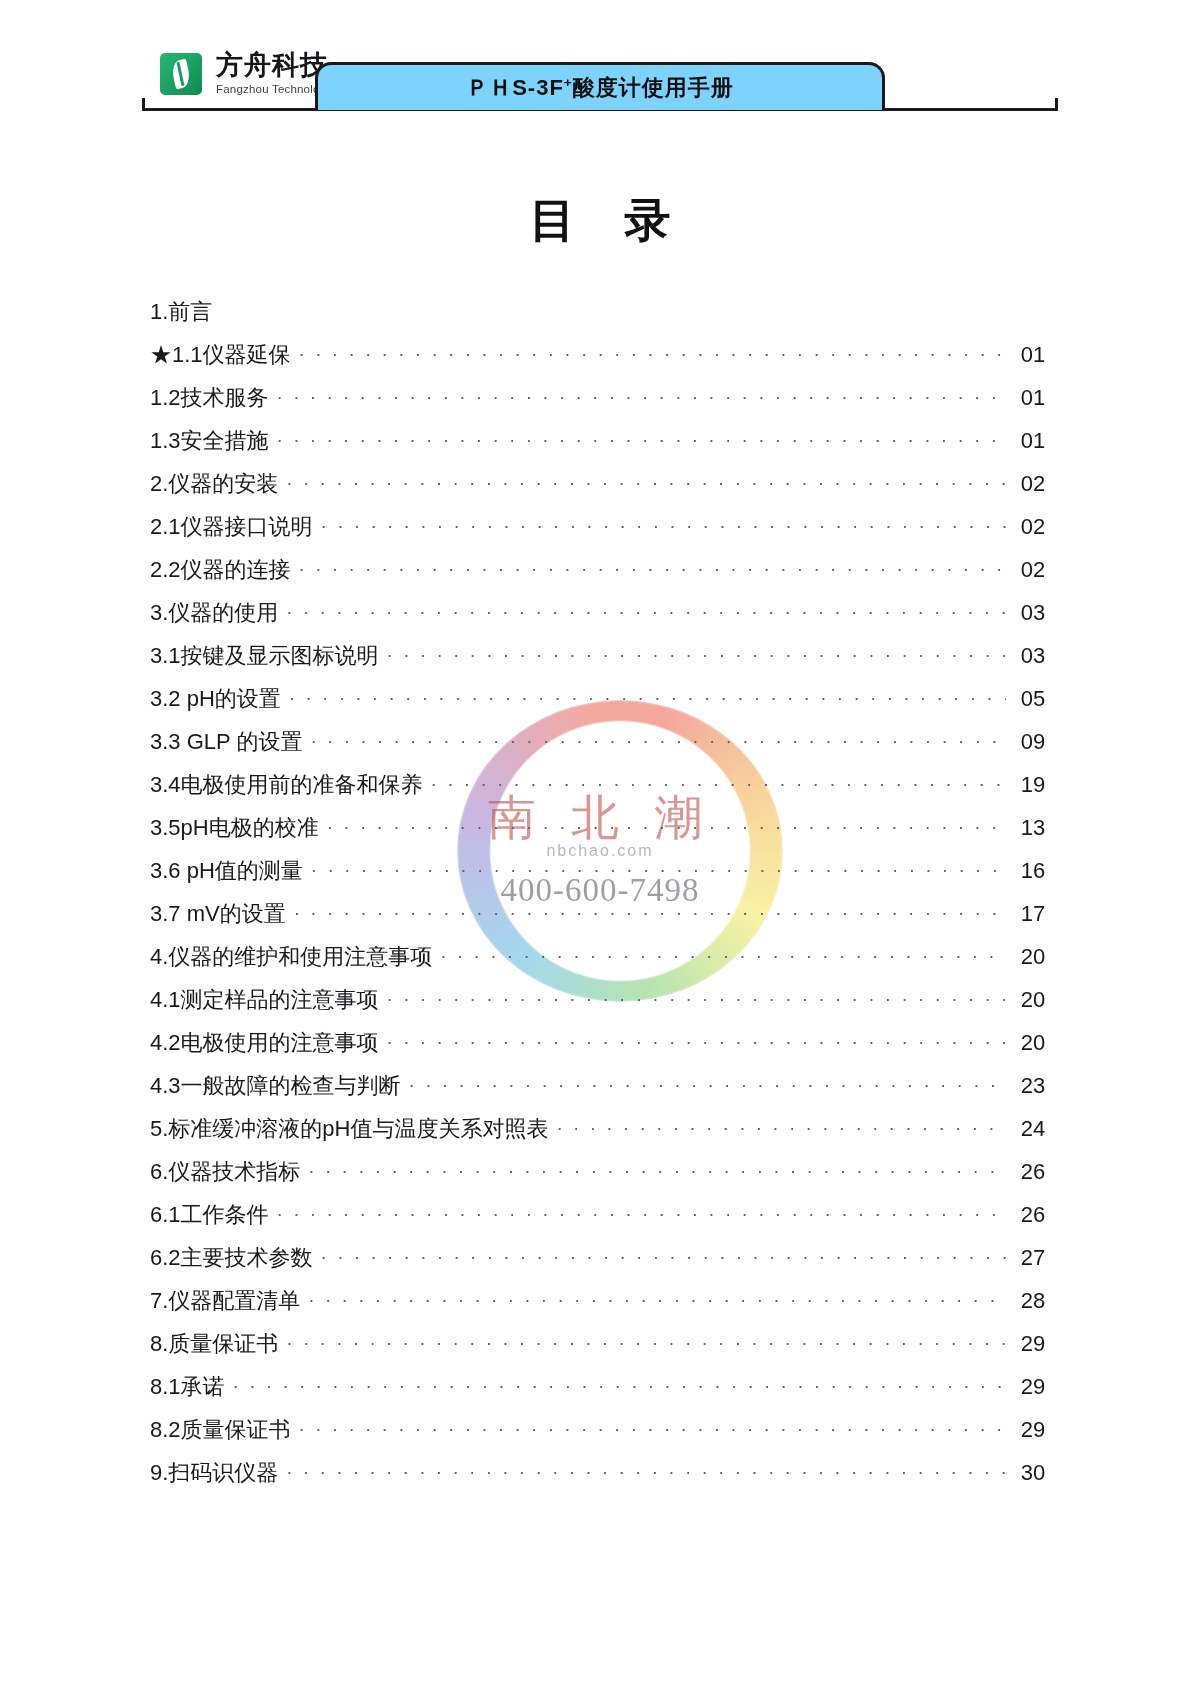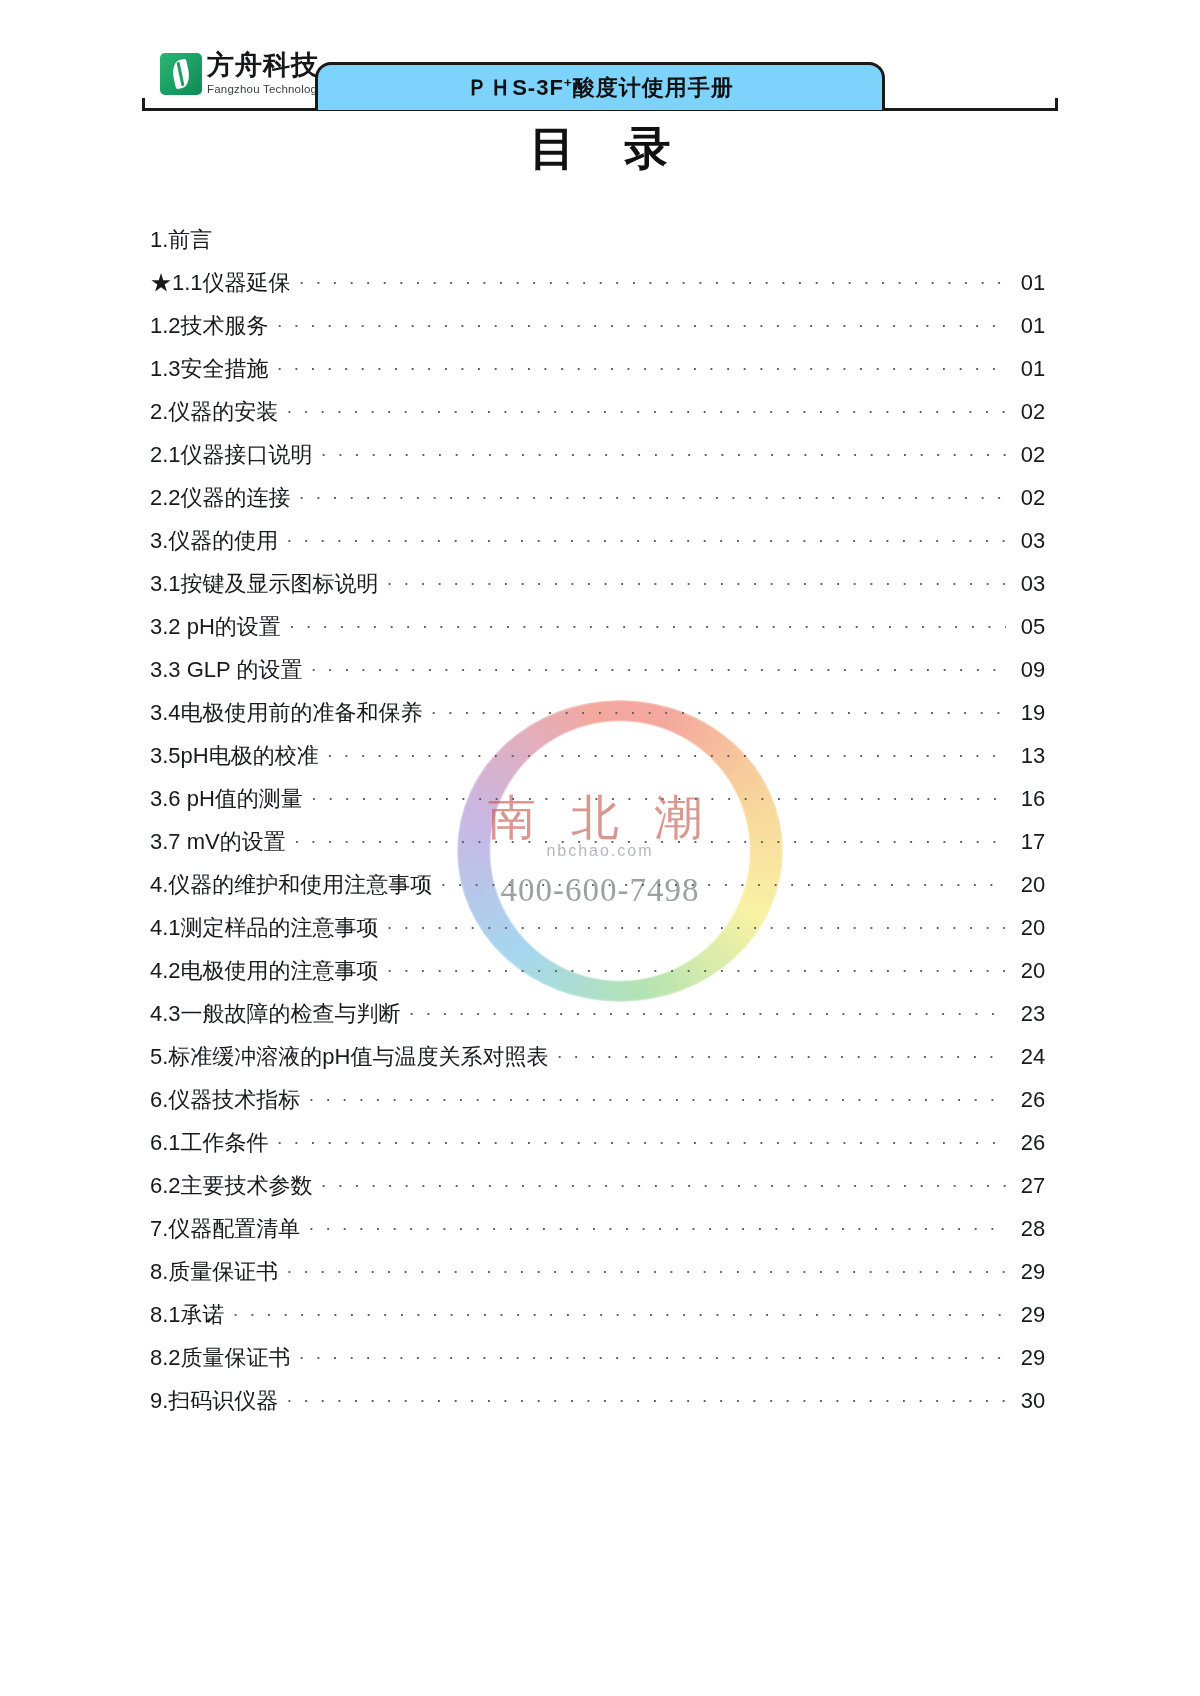--- a/index.html
+++ b/index.html
@@ -52,21 +52,21 @@
     content: "";
     position: absolute;
     left: 19px;
     top: 9px;
     width: 3px;
     height: 24px;
     background: #1a9e63;
     transform: rotate(-12deg);
   }
   .logo-text {
-    margin-left: 5px;
+    margin-left: 14px;
     line-height: 1;
   }
   .logo-cn {
     font-size: 27px;
     font-weight: bold;
     letter-spacing: 1px;
     color: #15171a;
   }
   .logo-en {
     font-size: 11.5px;
@@ -123,20 +123,21 @@
     font-size: 0.62em;
     vertical-align: super;
   }
 
   
   .toc-heading {
     text-align: center;
     font-size: 46px;
     font-weight: bold;
     letter-spacing: 18px;
+    margin-top: 72px;
     color: #111111;
     text-indent: 18px;
   }
 
   
   .watermark {
     position: absolute;
     left: 50%;
     top: 690px;
     transform: translateX(-50%);

